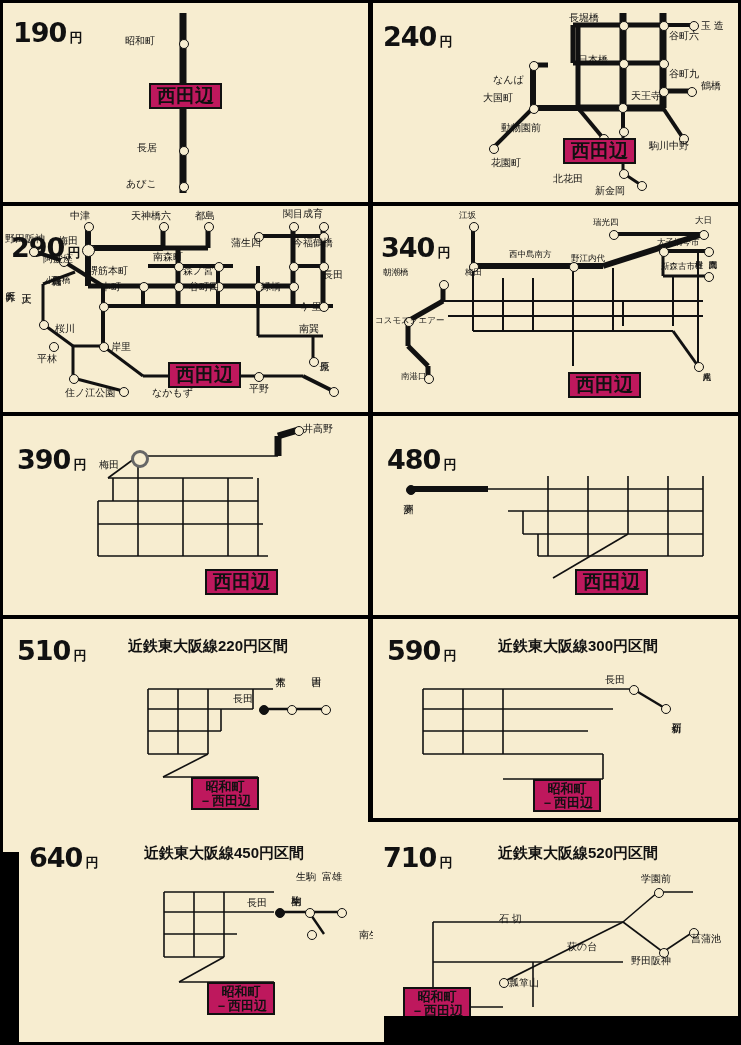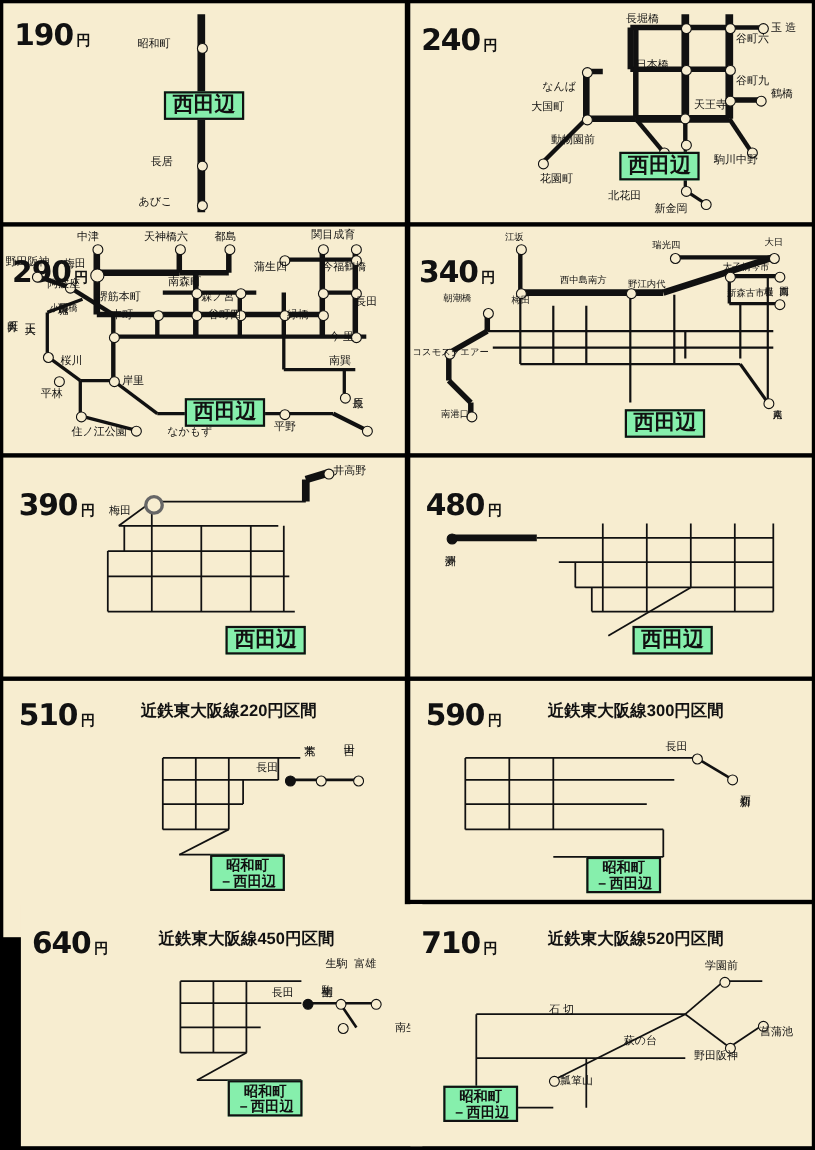--- a/index.html
+++ b/index.html
@@ -3,21 +3,21 @@
 <meta charset="utf-8">
 <style>
   html,body{margin:0;padding:0;background:#000;}
   body{width:741px;height:1045px;font-family:"Liberation Sans","DejaVu Sans",sans-serif;}
   #sheet{position:relative;width:741px;height:1045px;background:#000;}
   .cell{position:absolute;background:#f7edd0;overflow:hidden;}
   .fare{position:absolute;font-weight:bold;color:#111;letter-spacing:-1px;}
   .fare .num{font-size:27px;font-family:"DejaVu Sans",sans-serif;}
   .fare .yen{font-size:13px;margin-left:3px;}
   .kintetsu{position:absolute;font-size:15px;font-weight:bold;color:#111;white-space:nowrap;letter-spacing:0px;}
-  .box{position:absolute;border:2px solid #111;background:#86efac;padding:1px 6px;font-weight:bold;color:#111;text-align:center;line-height:1.05;white-space:nowrap;}
+  .box{position:absolute;border:2px solid #111;background:#be185d;padding:1px 6px;font-weight:bold;color:#111;text-align:center;line-height:1.05;white-space:nowrap;}
   .box.one{font-size:19px;}
   .box.two{font-size:13px;}
   .lbl{position:absolute;font-size:10px;color:#111;white-space:nowrap;line-height:1;}
   .lbl.sm{font-size:8.5px;}
   .lbl.v{writing-mode:vertical-rl;text-orientation:upright;letter-spacing:0px;}
   .dot{position:absolute;border:1.5px solid #111;background:#f7edd0;border-radius:50%;width:8px;height:8px;}
   .dot.fill{background:#111;}
   .dot.big{width:11px;height:11px;}
   .dot.ring{width:12px;height:12px;border:3px solid #666;}
   svg.net{position:absolute;left:0;top:0;}
@@ -249,21 +249,21 @@
     <div class="dot" style="left:51px;top:168px;"></div>
     <div class="dot" style="left:321px;top:156px;"></div>
     <div class="lbl sm" style="left:86px;top:5px;">江坂</div>
     <div class="lbl sm" style="left:220px;top:12px;">瑞光四</div>
     <div class="lbl sm" style="left:322px;top:10px;">大日</div>
     <div class="lbl sm" style="left:136px;top:44px;">西中島南方</div>
     <div class="lbl sm" style="left:284px;top:32px;">太子橋今市</div>
     <div class="lbl sm" style="left:92px;top:62px;">梅田</div>
     <div class="lbl sm" style="left:198px;top:48px;">野江内代</div>
     <div class="lbl sm" style="left:288px;top:56px;">新森古市</div>
-    <div class="lbl sm" style="left:30px;top:62px;font-family:Liberation Mono, monospace;">朝潮橋</div>
+    <div class="lbl sm" style="left:10px;top:62px;">朝潮橋</div>
     <div class="lbl v sm" style="left:336px;top:48px;">門真南</div>
     <div class="lbl v sm" style="left:322px;top:48px;">横堤</div>
     <div class="lbl sm" style="left:2px;top:110px;">コスモスクエアー</div>
     <div class="lbl sm" style="left:28px;top:166px;">南港口</div>
     <div class="lbl v sm" style="left:330px;top:160px;">八尾南</div>
     <div class="box one" style="left:195px;top:166px;">西田辺</div>
   </div>
 
   <div class="cell" style="left:3px;top:416px;width:365px;height:199px;">
     <div class="fare" style="left:14px;top:28px;">
@@ -411,21 +411,21 @@
     <div class="dot fill" style="left:256px;top:86px;"></div>
     <div class="dot" style="left:286px;top:86px;"></div>
     <div class="dot" style="left:318px;top:86px;"></div>
     <div class="dot" style="left:288px;top:108px;"></div>
     <div class="box two" style="left:188px;top:160px;">
       <div style="white-space:pre-line;">昭和町
 －西田辺</div>
     </div>
   </div>
 
-  <div class="cell" style="left:373px;top:822px;width:365px;height:220px;">
+  <div class="cell" style="left:373px;top:822px;width:365px;height:194px;">
     <div class="fare" style="left:10px;top:20px;">
       <span class="num">710</span><span class="yen">円</span>
     </div>
     <div class="kintetsu" style="left:125px;top:22px;">近鉄東大阪線520円区間</div>
     <svg class="net" width="365" height="220">
       <g stroke="#111" fill="none">
         <line x1="60" y1="100" x2="250" y2="100" stroke-width="1.6"></line>
         <line x1="60" y1="140" x2="250" y2="140" stroke-width="1.6"></line>
         <line x1="60" y1="100" x2="60" y2="185" stroke-width="1.6"></line>
         <line x1="60" y1="185" x2="130" y2="185" stroke-width="1.6"></line>

